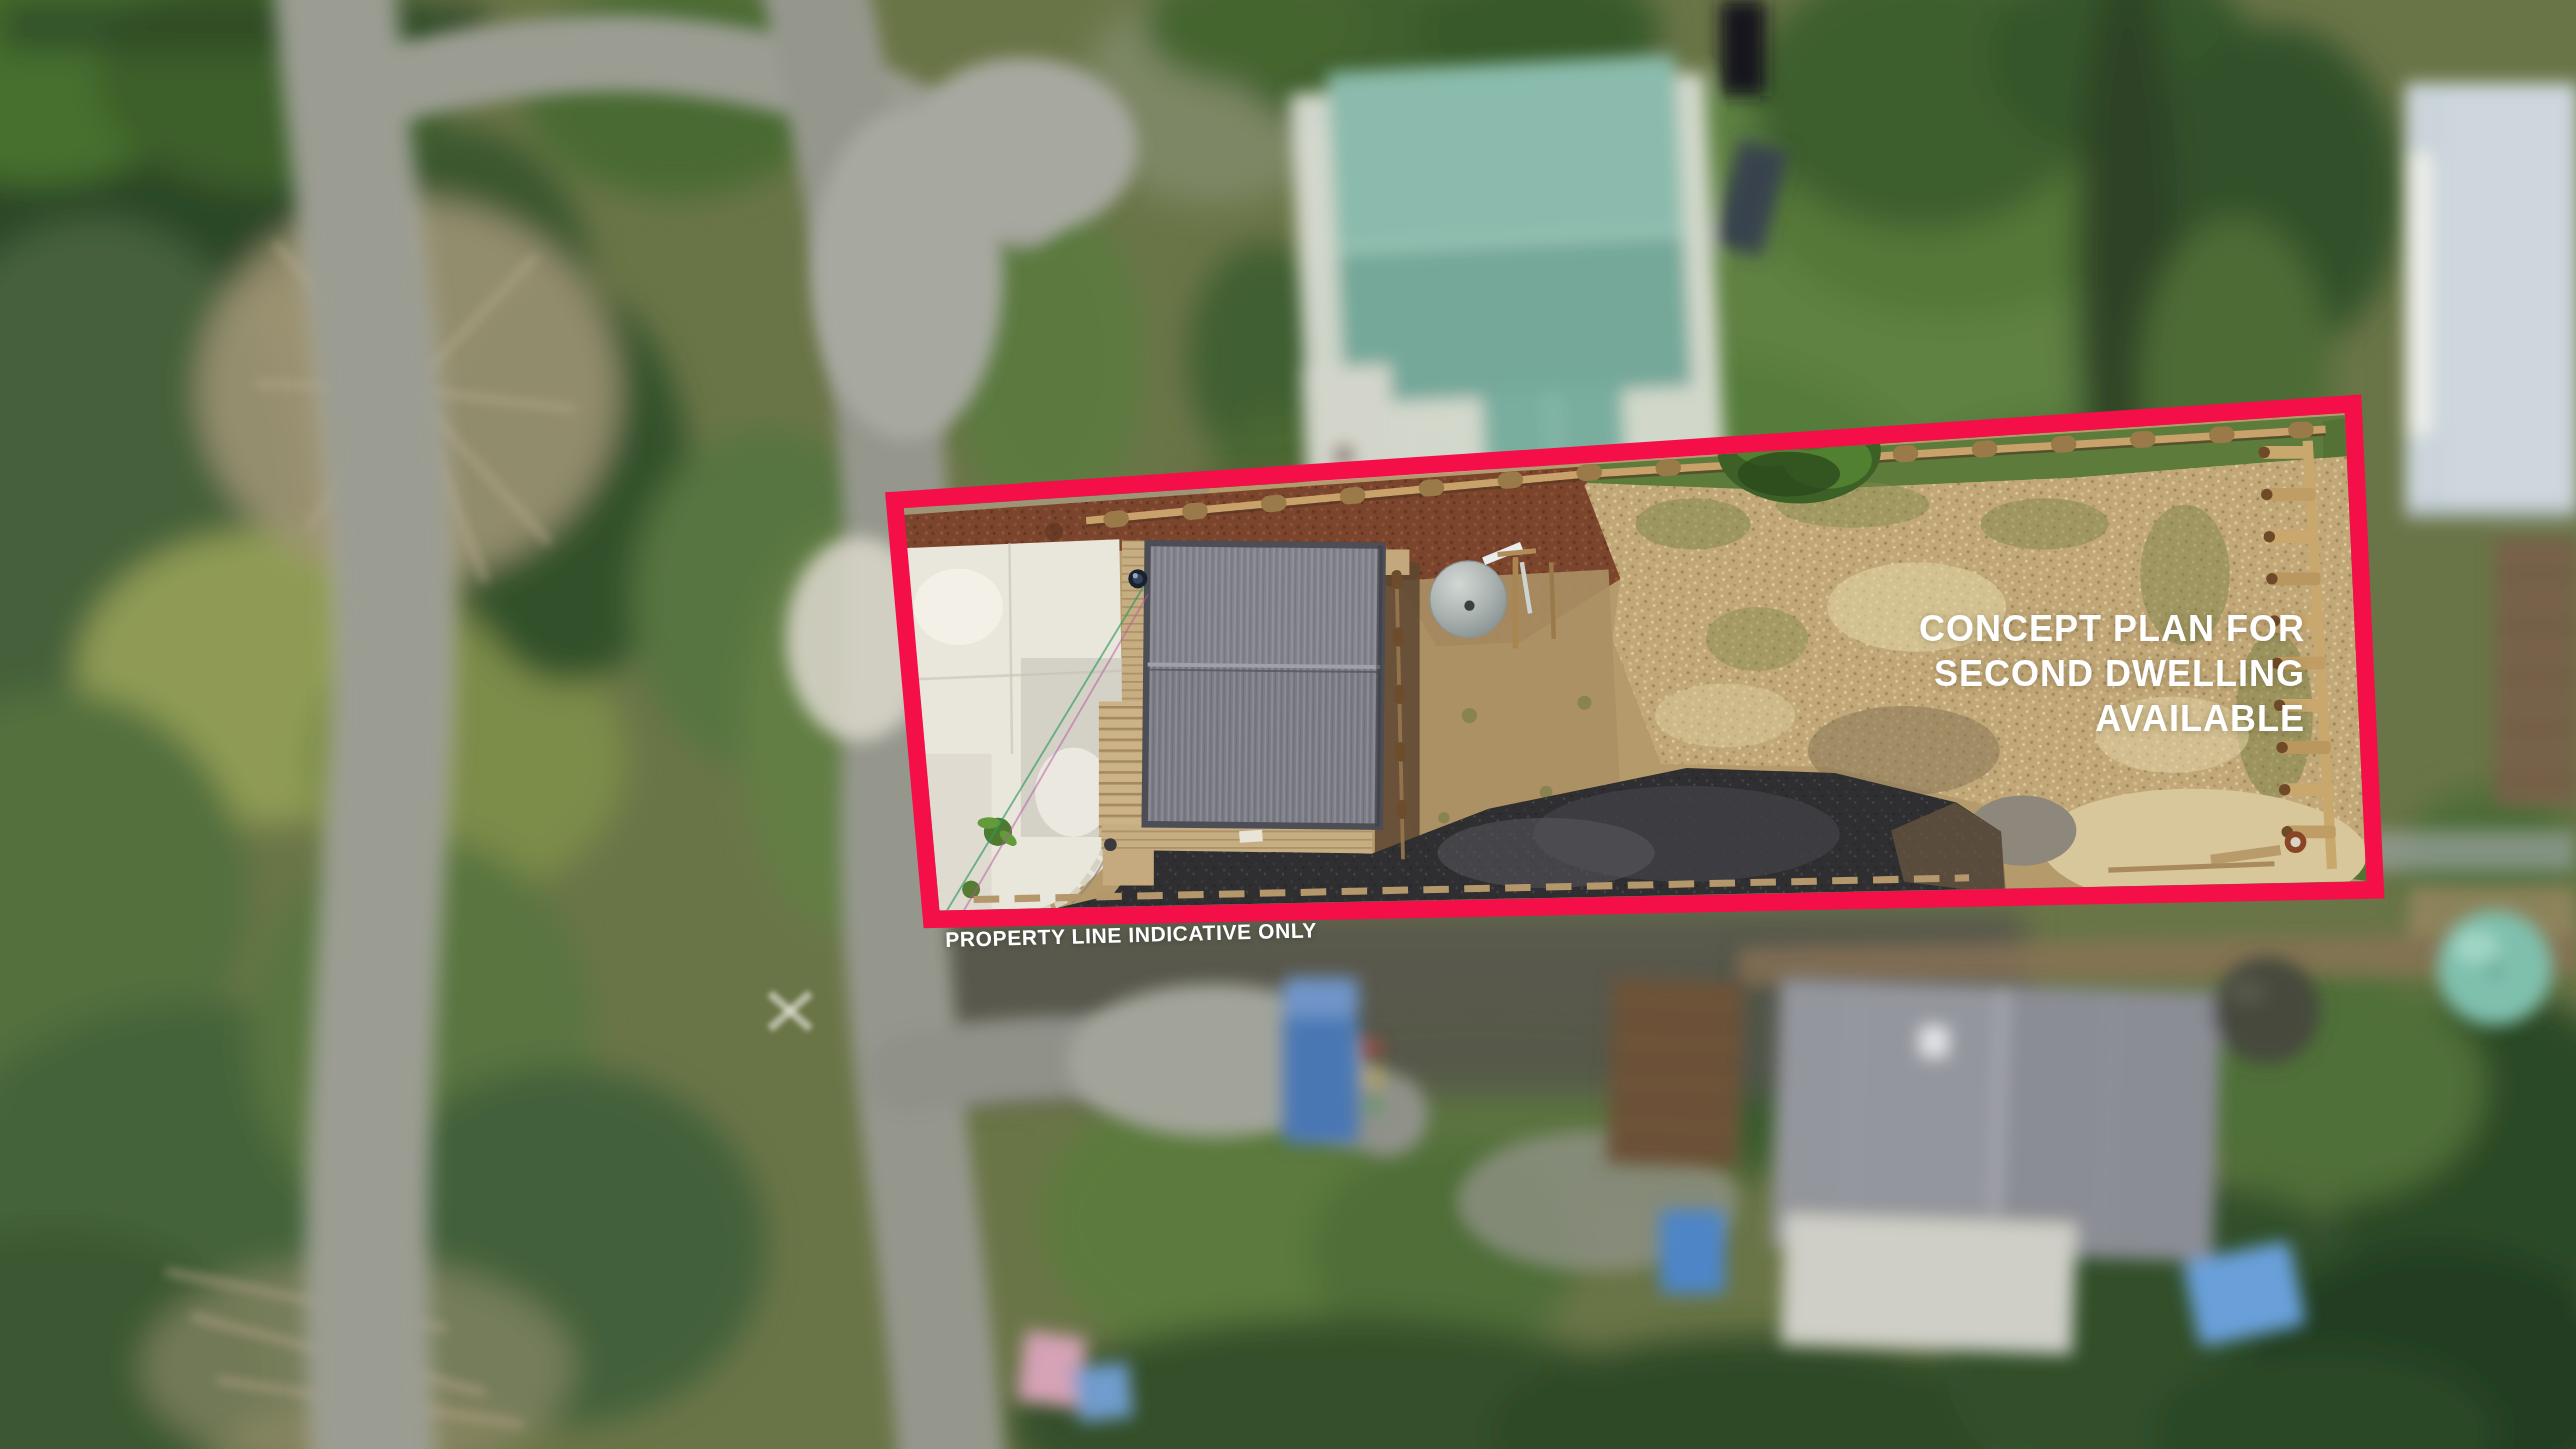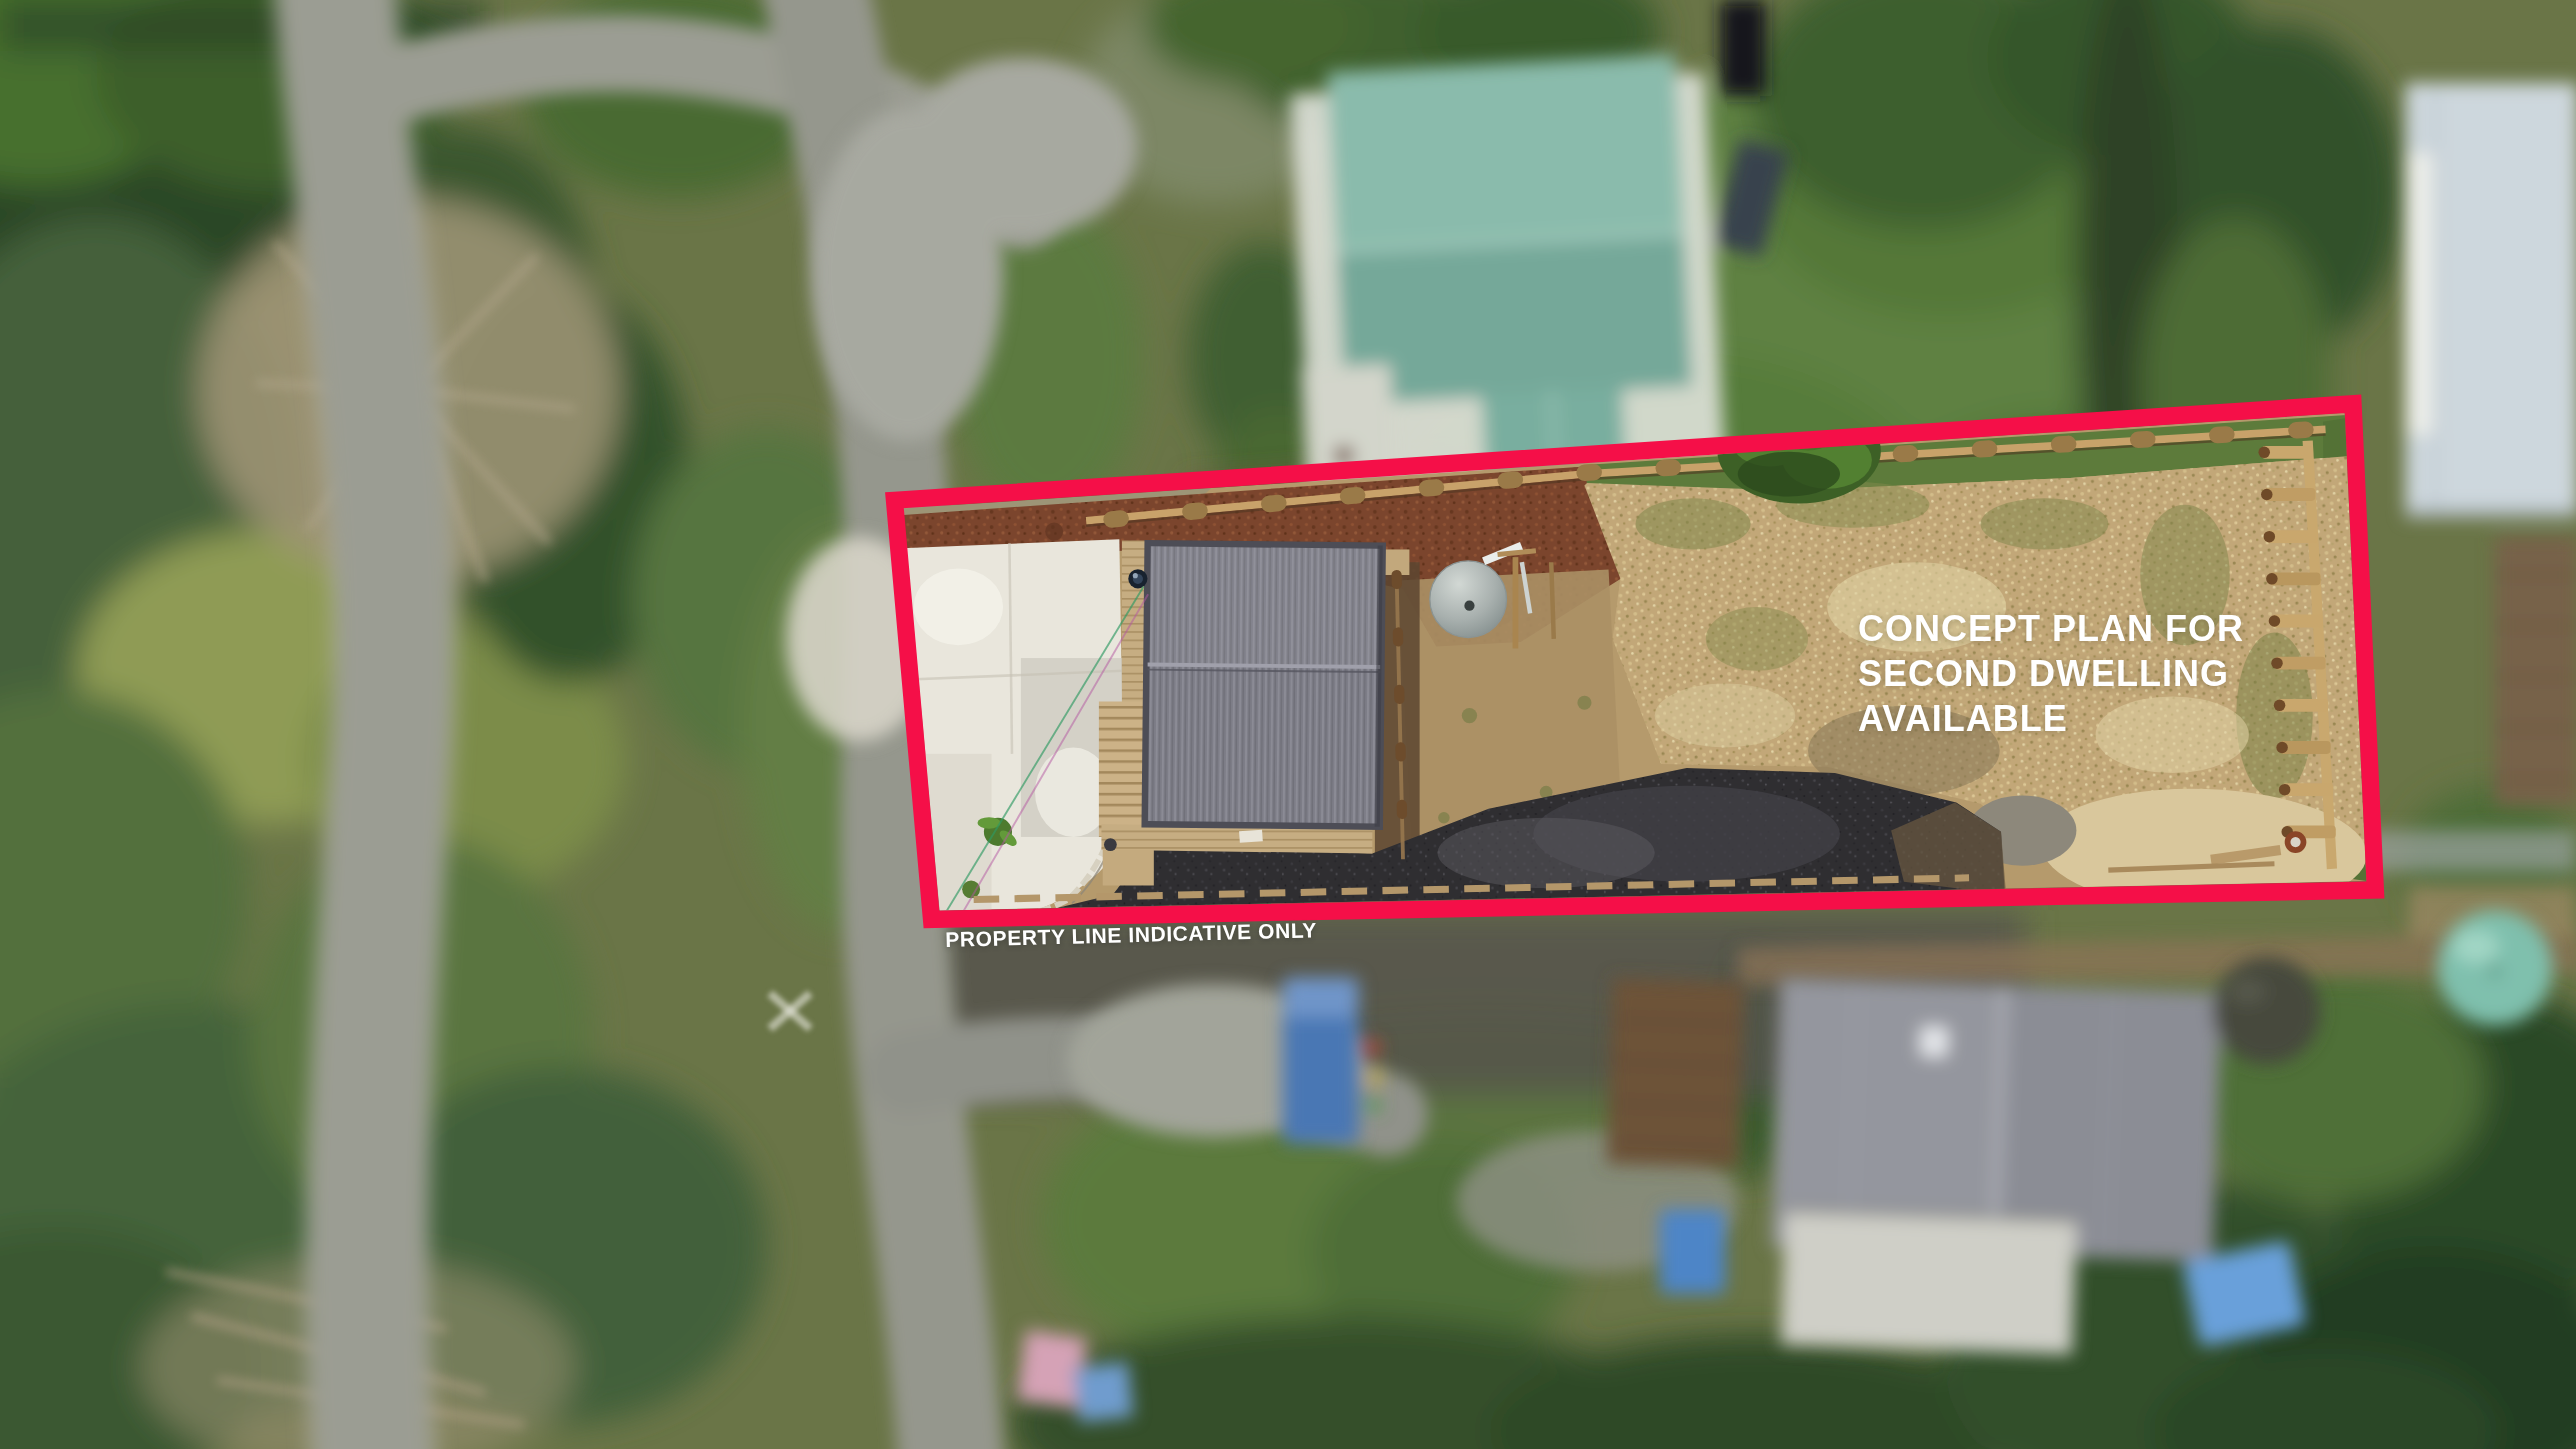--- a/index.html
+++ b/index.html
@@ -1,21 +1,21 @@
 <!DOCTYPE html>
 <html style="font-size:10.2px"><head>
 <meta charset="utf-8">
 <style>
   html,body{margin:0;padding:0;background:#2e3226;}
   .scene{position:relative;width:2576px;height:1449px;overflow:hidden;
          transform-origin:0 0;transform:scale(calc(100vw / 4032));
          font-family:"Liberation Sans",sans-serif;}
   .scene svg{position:absolute;left:0;top:0;}
   .label{position:absolute;color:#ffffff;font-weight:700;}
-  .concept{left:1858px;top:606px;width:447px;text-align:left;
+  .concept{left:1858px;top:606px;width:447px;text-align:right;
            font-size:36px;line-height:45px;letter-spacing:1px;
            white-space:pre-line;text-shadow:0 1.3px 7.7px rgba(70,60,30,.35);}
   .disclaimer{left:945px;top:928px;font-size:21px;letter-spacing:0.6px;
               white-space:nowrap;transform:rotate(-1.5deg);
               transform-origin:left top;text-shadow:0 1.3px 5.1px rgba(40,40,40,.4);}
 </style>
 </head>
 <body>
 
 <div class="scene">

